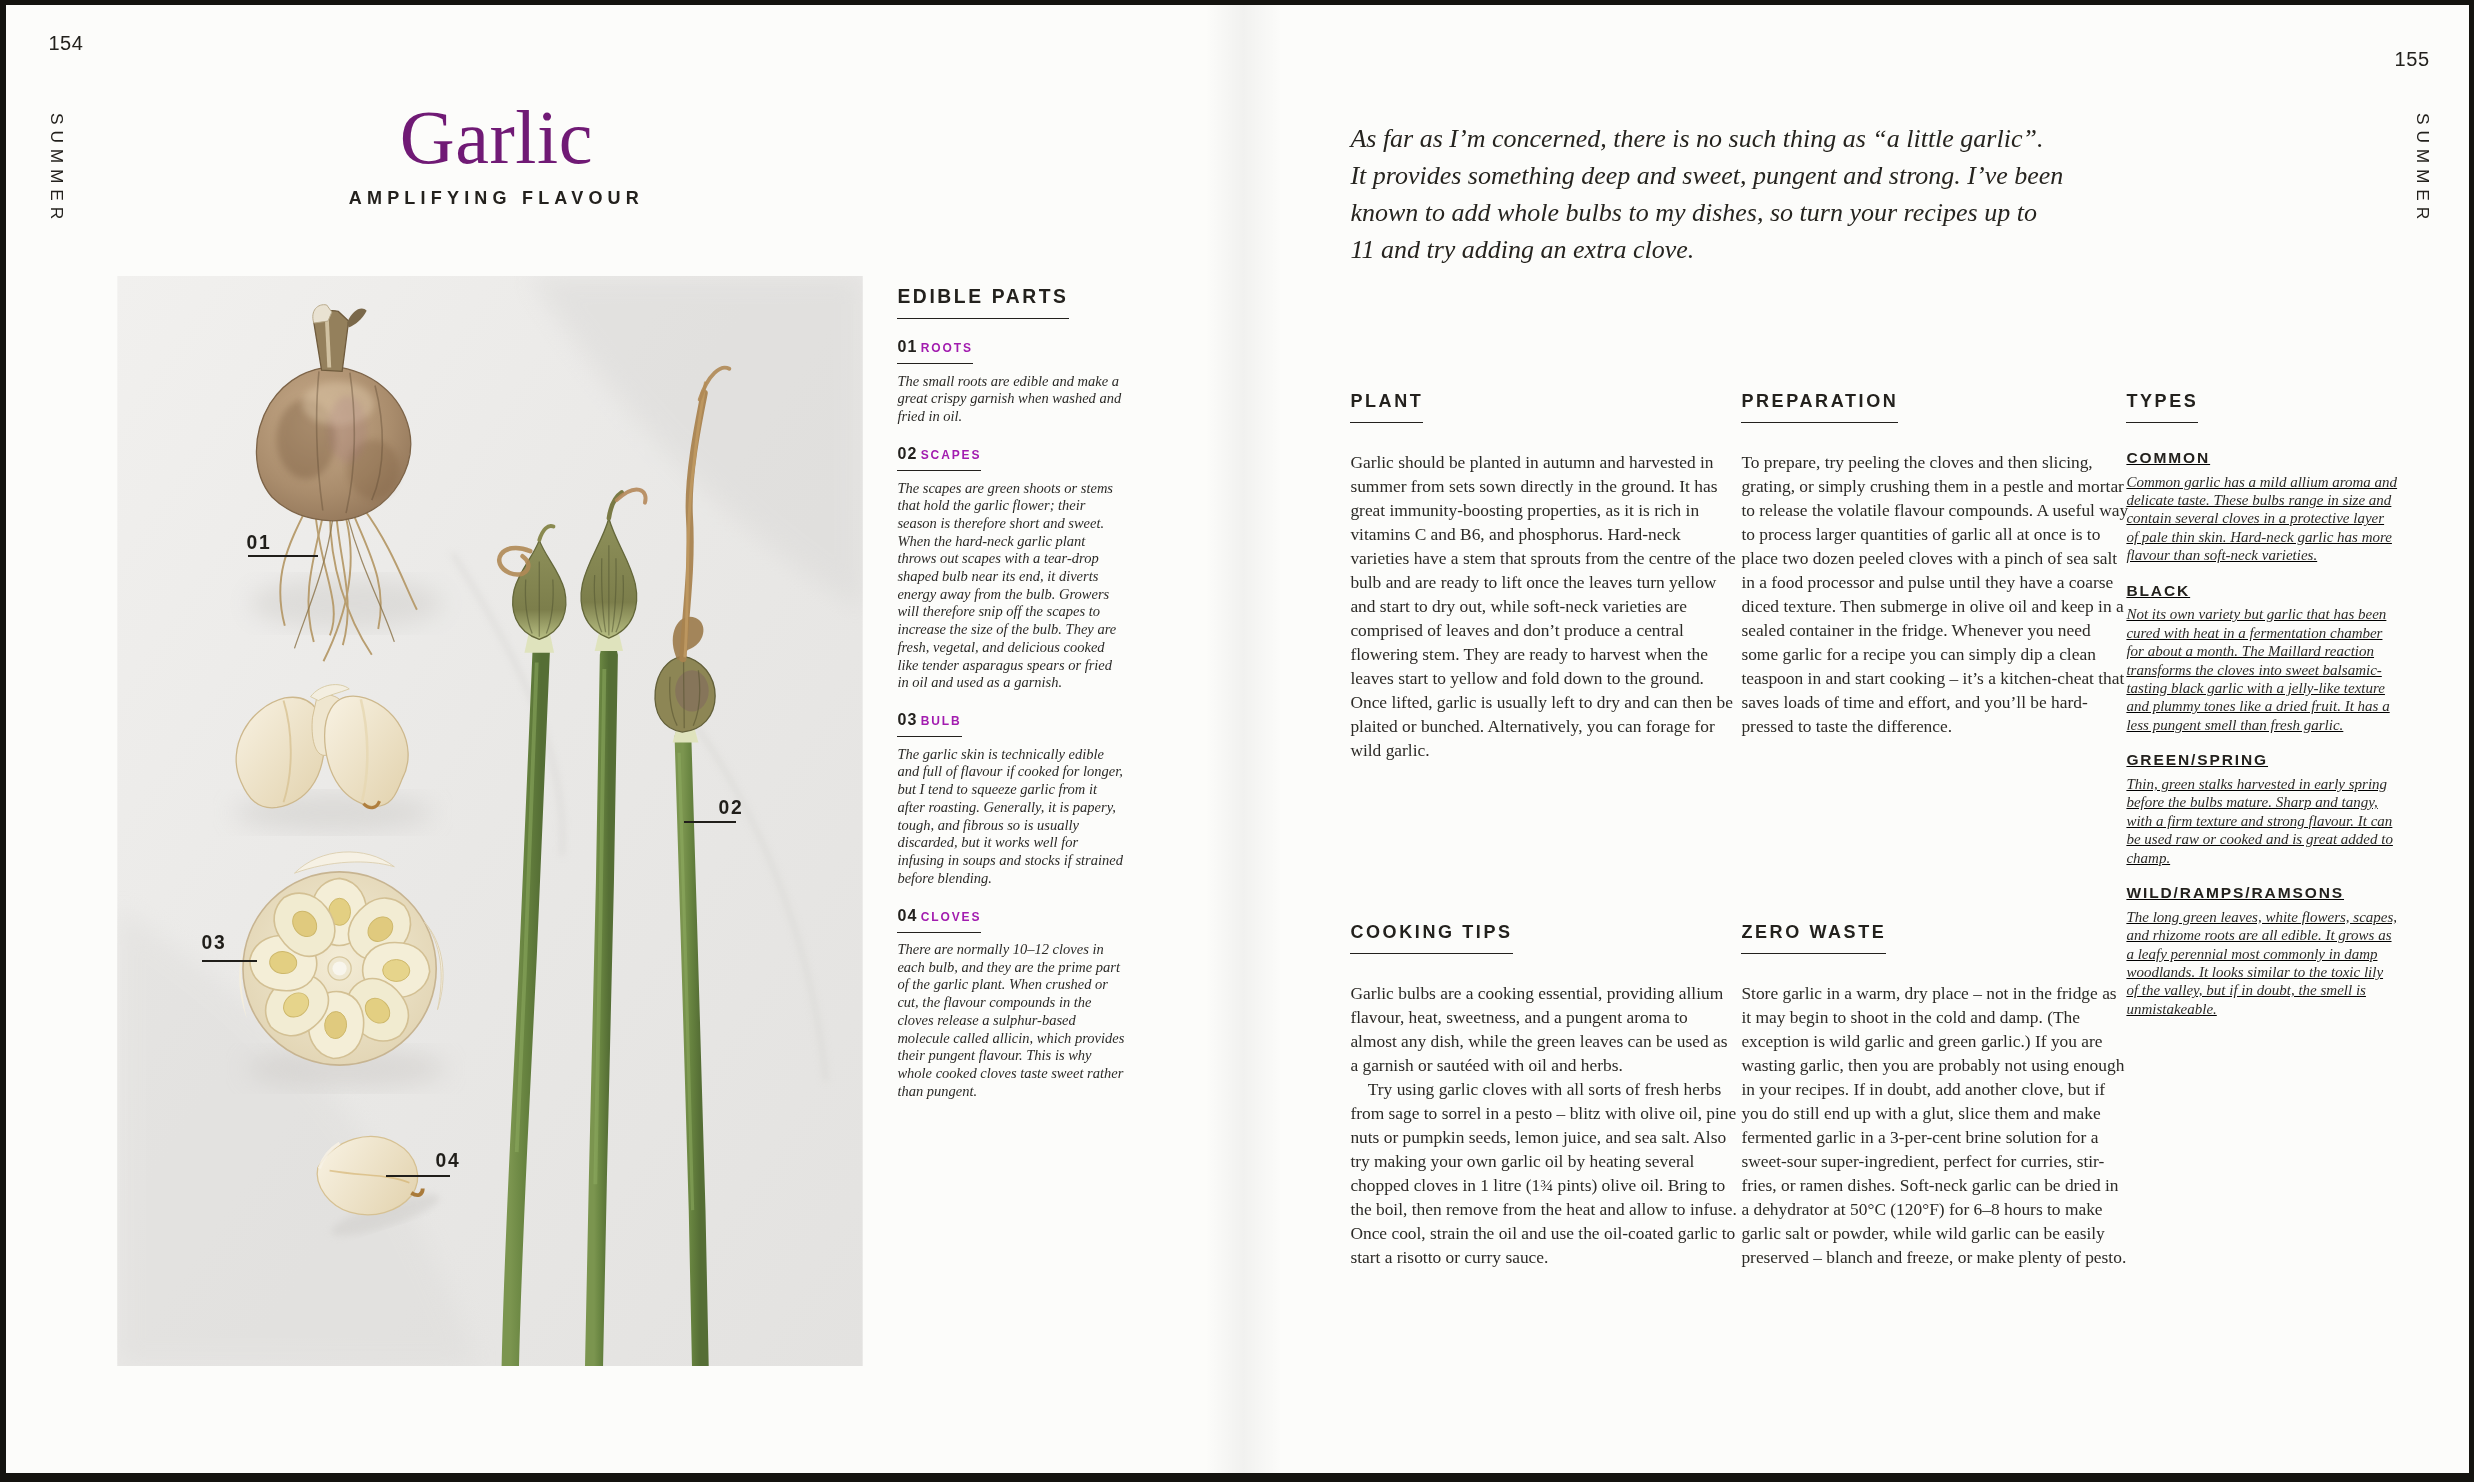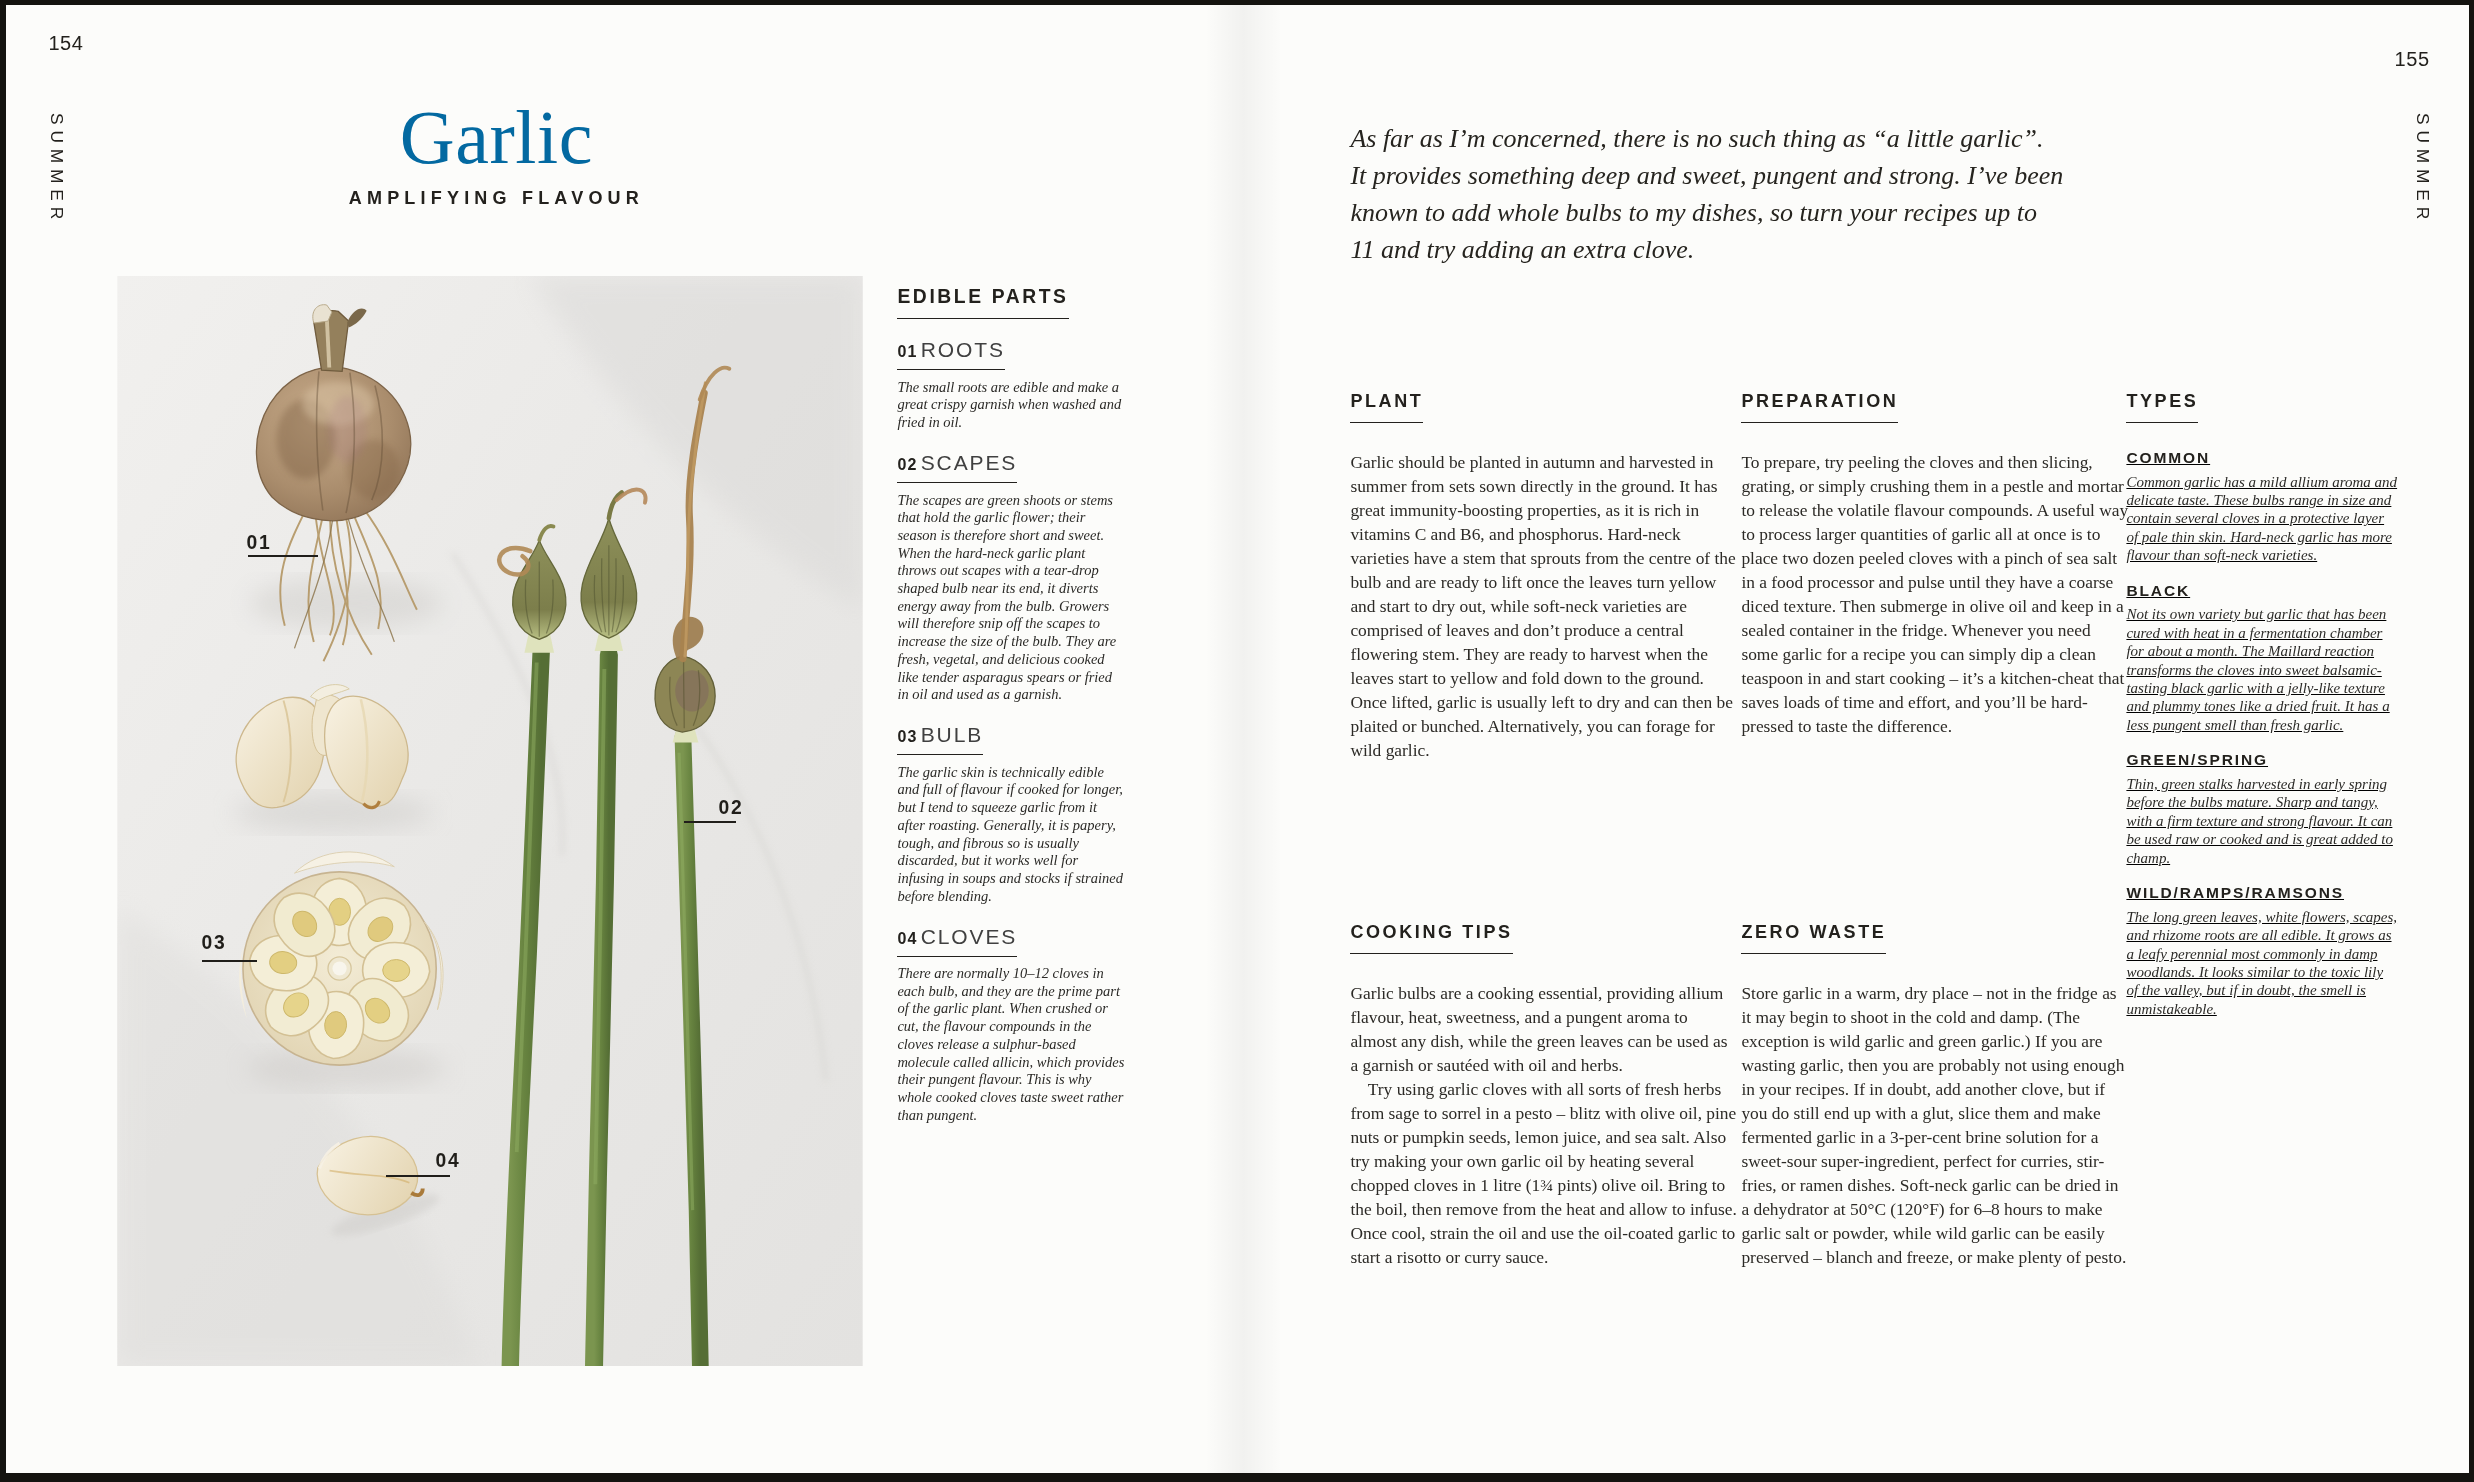--- a/index.html
+++ b/index.html
@@ -37,35 +37,35 @@
     color:#2c2a26;white-space:pre-line;margin:0;
   }
   .italic-text{
     font-family:"Liberation Serif",serif;font-style:italic;
     font-size:14.5px;line-height:17.7px;color:#2b2a27;margin:0;
   }
   
   .title-block{position:absolute;left:284px;top:93px;width:412px;text-align:center;}
   .title-block h1{
     margin:0;font-family:"Liberation Serif",serif;font-weight:500;
-    font-size:76px;line-height:1.05;letter-spacing:0.6px;color:#0369a1;
+    font-size:76px;line-height:1.05;letter-spacing:0.6px;color:#701a75;
   }
   .subtitle{margin-top:10.3px;font-size:18px;letter-spacing:5.2px;font-weight:700;color:#23211d;}
   .photo{position:absolute;left:111px;top:271px;width:746px;height:1090px;}
   .photo svg{position:absolute;left:0;top:0;}
   .ph-label{
     position:absolute;font-size:19.3px;font-weight:700;letter-spacing:1.9px;color:#201e1a;
   }
   .ph-line{position:absolute;height:1.9px;background:#201e1a;}
   .edible{position:absolute;left:891px;top:282px;width:229px;}
   .edible .sans-head{font-size:19.3px;}
   .ep-item{margin-top:19.3px;}
   .ep-head{display:inline-block;border-bottom:1.3px solid #23211d;padding-bottom:7px;}
   .ep-num{font-size:16px;font-weight:700;letter-spacing:1.3px;color:#23211d;}
-  .ep-name{font-size:21px;font-weight:400;letter-spacing:1.9px;color:#404040;}
+  .ep-name{font-size:12px;font-weight:700;letter-spacing:1.9px;color:#a21caf;}
   .ep-item .italic-text{margin-top:8.4px;}
   
   .intro{
     position:absolute;left:1344px;top:115px;width:715px;
     font-family:"Liberation Serif",serif;font-style:italic;
     font-size:26px;line-height:37px;color:#26241f;margin:0;
   }
   .col{position:absolute;}
   .col .body-text{margin-top:27px;}
   .col-plant{left:1344px;top:387px;width:387px;}

